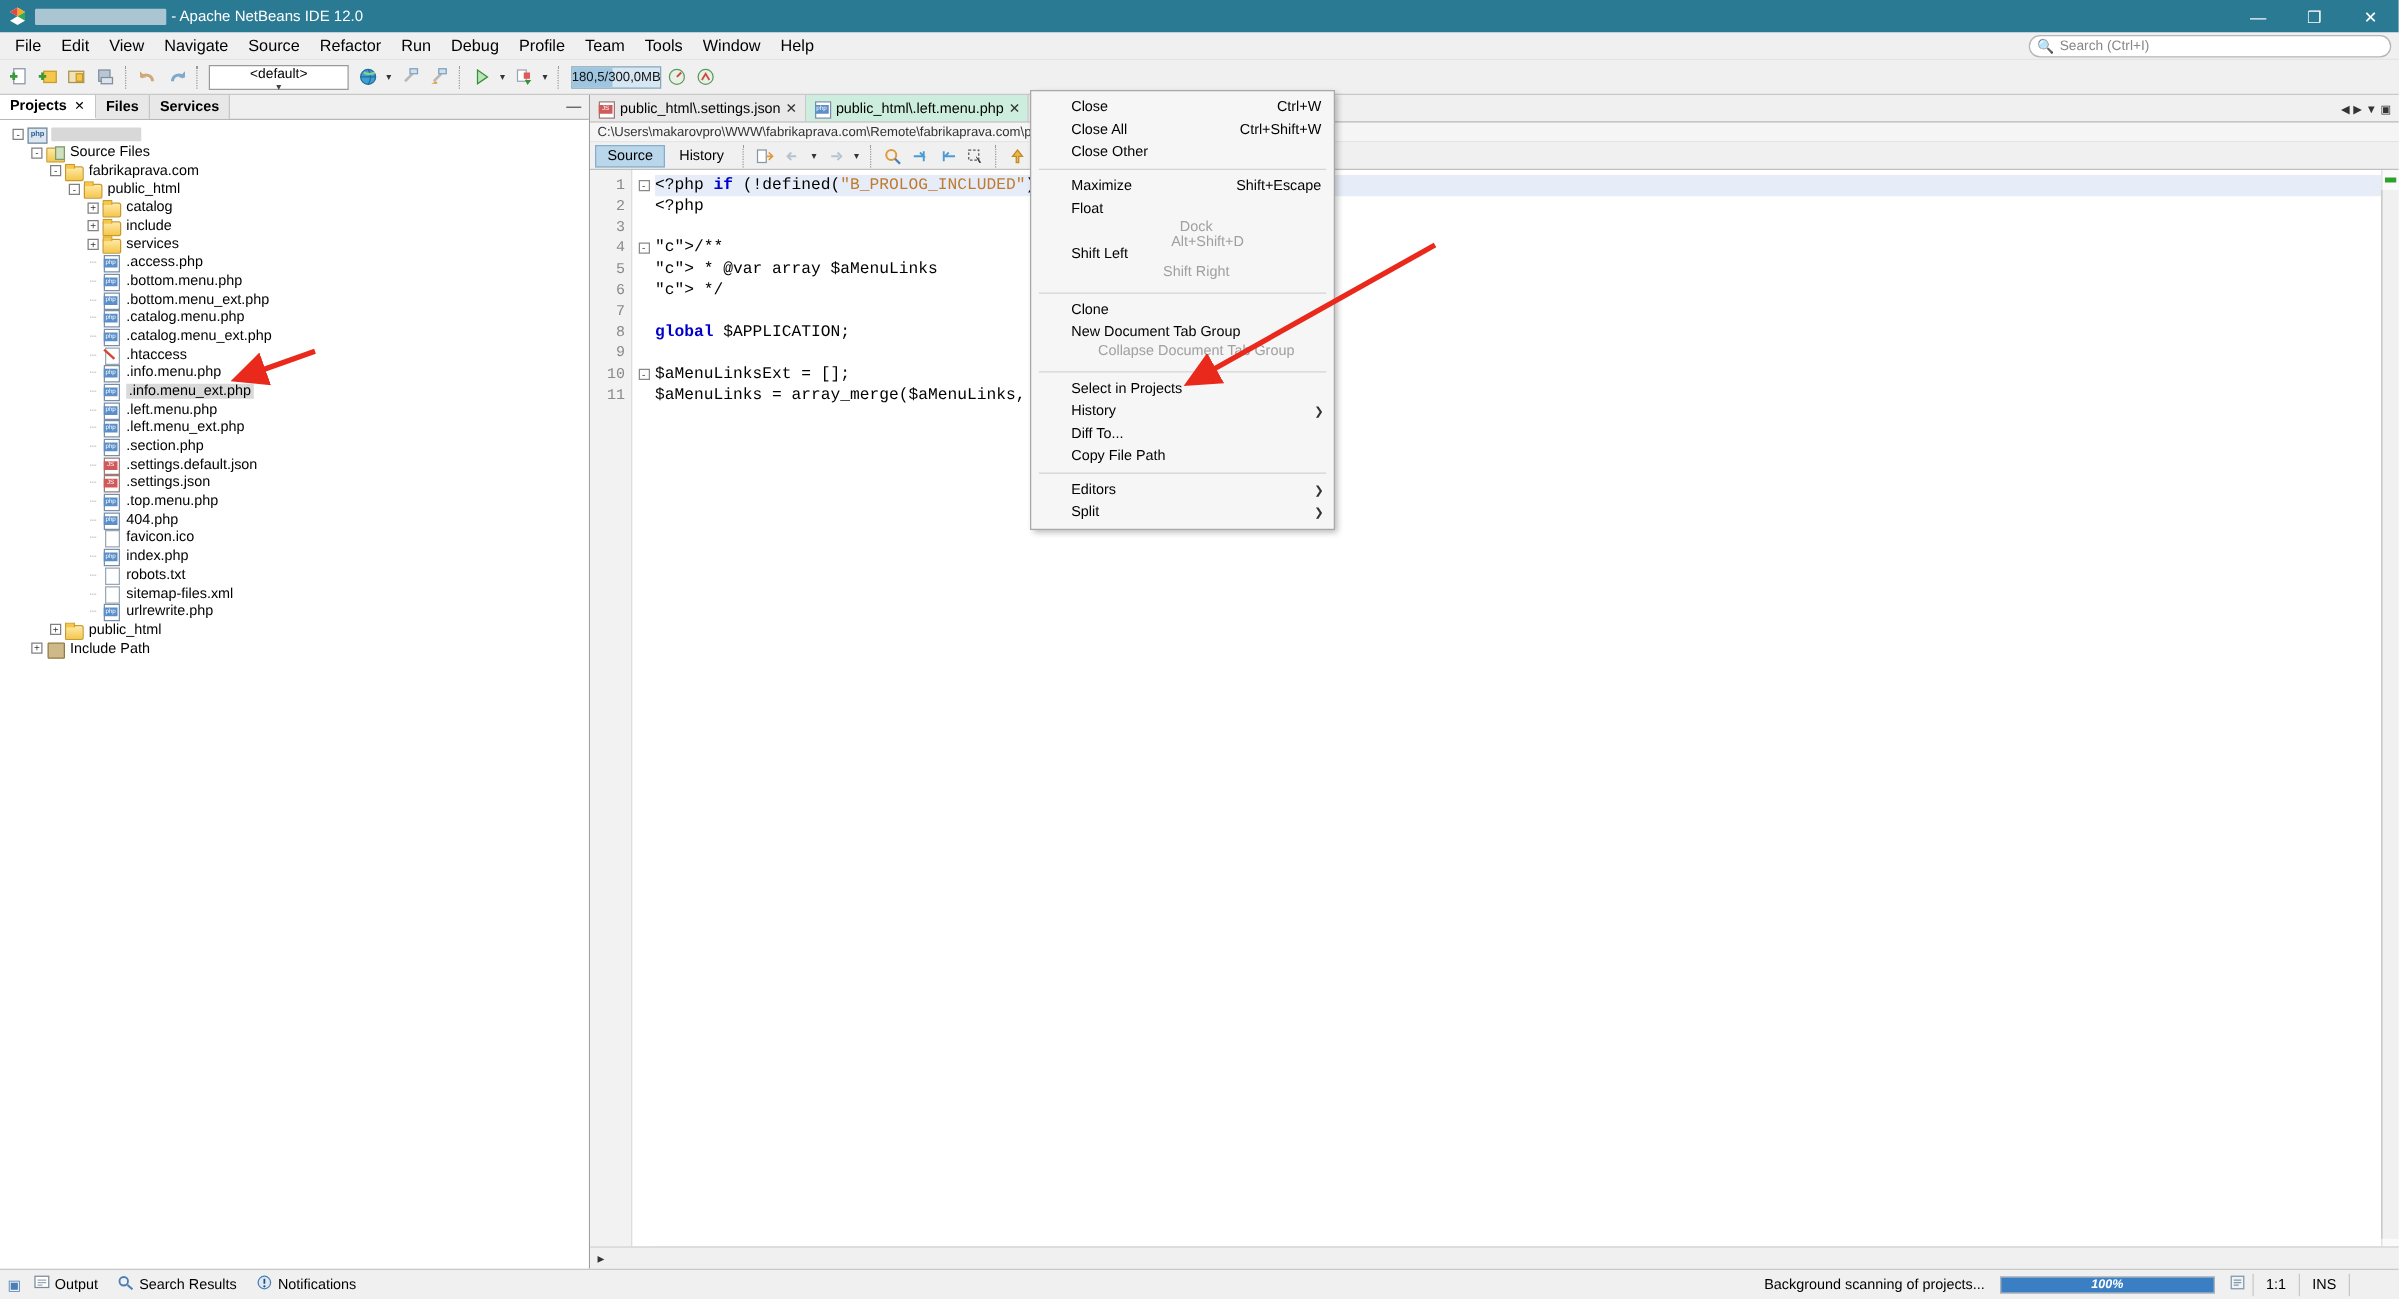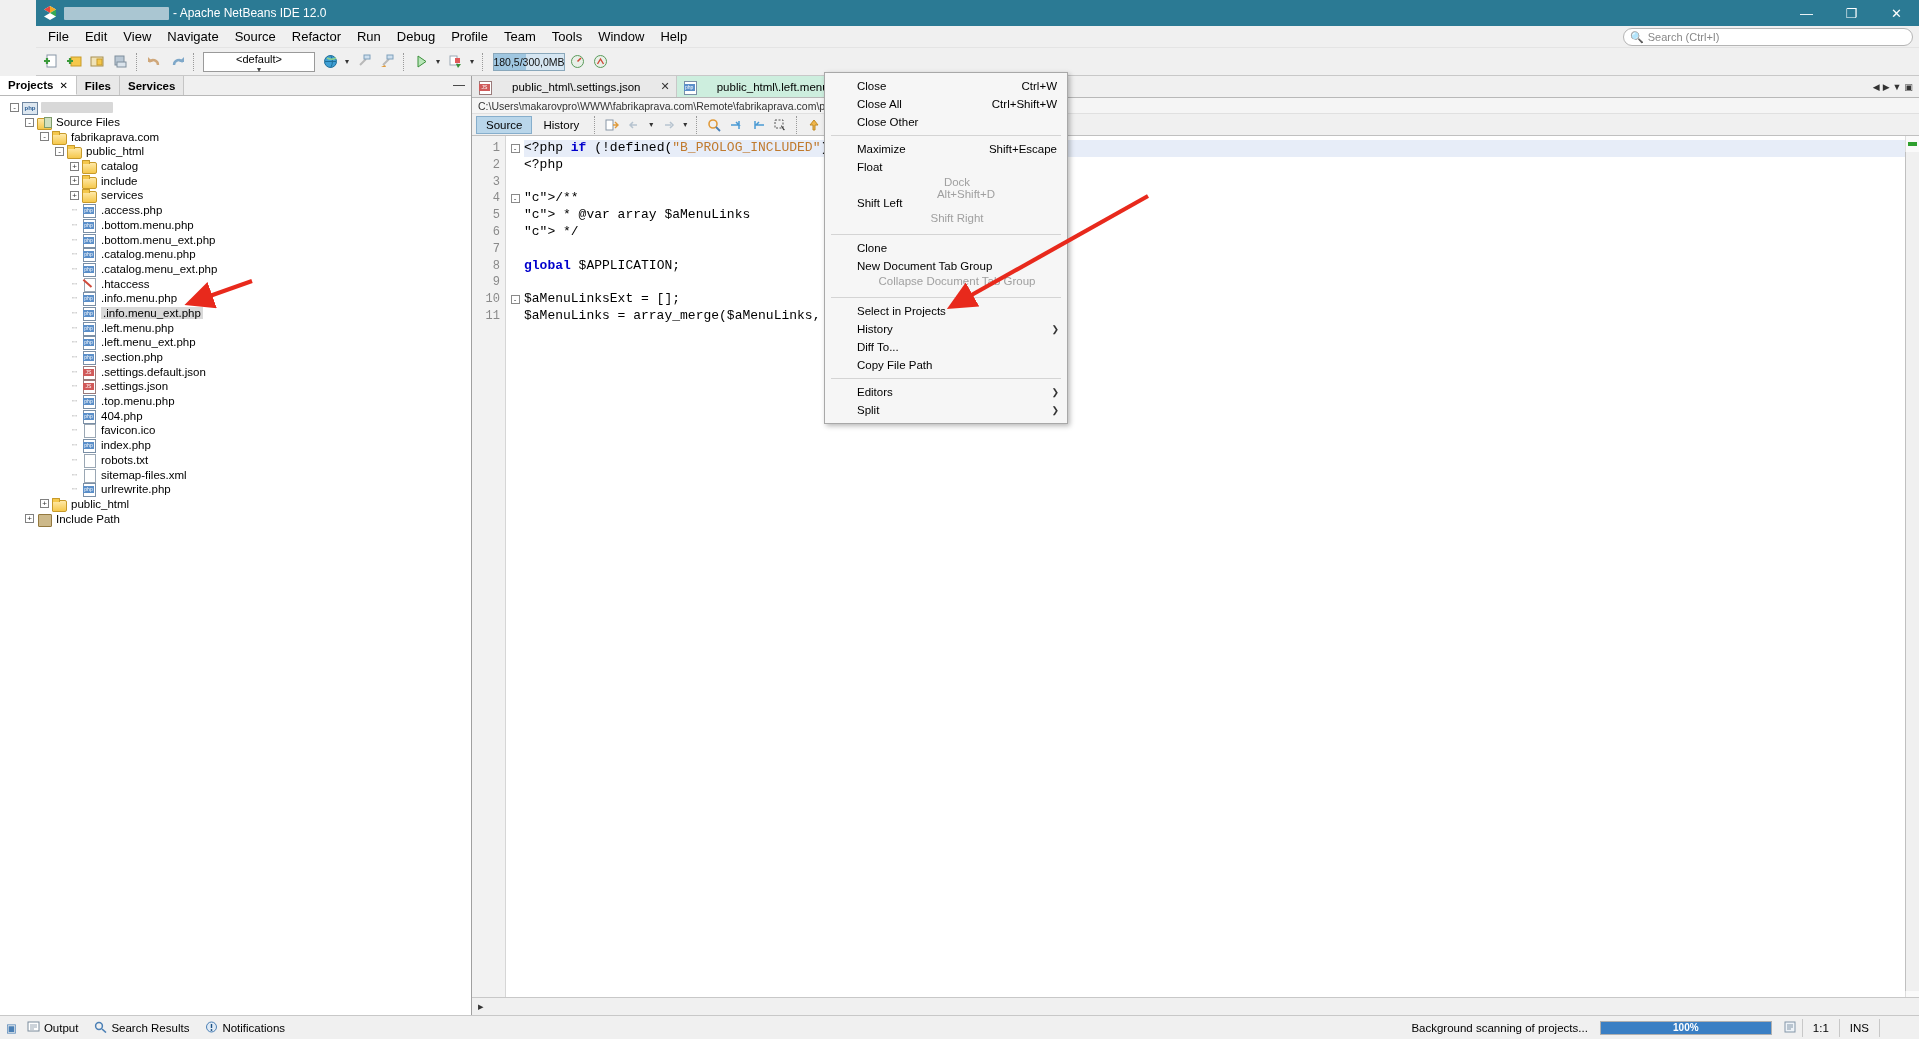--- a/index.html
+++ b/index.html
@@ -3,21 +3,21 @@
 <meta charset="utf-8">
 <style>
   * { box-sizing: border-box; margin: 0; padding: 0; }
   html, body {
     width: 1919px; height: 1039px;
     font-family: "Liberation Sans", sans-serif;
     font-size: 12px;
     background: #f0f0f0;
     overflow: hidden;
   }
-  #app { position: relative; width: 1919px; height: 1039px; padding-left: 36px; }
+  #app { position: relative; width: 1919px; height: 1039px; }
 
   
   .titlebar {
     height: 26px; background: #2b7a94; color: #ffffff;
     display: flex; align-items: center; padding-left: 6px;
     font-size: 12px; position: relative;
   }
   .tb-logo {
     width: 16px; height: 16px; margin-right: 6px; position: relative; flex: 0 0 auto;
   }
@@ -162,21 +162,21 @@
   }
 
   
   .right { flex: 1; display: flex; flex-direction: column; background: #fff; min-width: 0; }
   .edtabs {
     height: 22px; background: #f0f0f0; display: flex; align-items: stretch;
     border-bottom: 1px solid #b8b8b8; position: relative;
   }
   .etab {
     display: flex; align-items: center; padding: 0 6px; font-size: 11.5px;
-    border-right: 1px solid #c8c8c8; gap: 16px; white-space: nowrap; color:#000;
+    border-right: 1px solid #c8c8c8; gap: 0; white-space: nowrap; color:#000;
   }
   .etab.active { background: #cdeede; }
   .etab.inactive { background: #e9e9e9; }
   .etab .x { font-size: 11px; color: #333; margin-left: 4px; }
   .etab .tico { width:13px;height:13px;position:relative;flex:0 0 auto;}
   .edtab-right {
     position: absolute; right: 2px; top: 0; height: 22px; display: flex;
     align-items: center; gap: 3px; padding: 0 4px; font-size: 9px; color: #333;
   }
   .pathbar {
@@ -252,21 +252,21 @@
   .sb-item { display: flex; align-items: center; gap: 4px; padding: 0 6px; }
   .sb-right { margin-left: auto; display: flex; align-items: center; gap: 0; }
   .sb-cell { padding: 0 10px; border-left: 1px solid #c8c8c8; height: 18px; display:flex; align-items:center; }
   .progwrap {
     width: 172px; height: 14px; background: #e6e6e6; border: 1px solid #b0b0b0; position: relative;
     margin: 0 6px;
   }
   .progfill { position: absolute; left: 0; top: 0; bottom: 0; width: 100%; background: #3a7fc4; }
   .progtxt {
     position: absolute; inset: 0; display: flex; align-items: center; justify-content: center;
-    font-size: 10px; color: #fff; font-weight: bold;
+    font-size: 10px; color: #fff; font-weight: bold; font-style: italic;
   }
   .eastbar {
     position: absolute; right: 0; top: 76px; bottom: 24px; width: 14px;
     background: #f0f0f0; border-left: 1px solid #c0c0c0;
   }
 </style>
 </head>
 <body>
 
 <div id="app">

